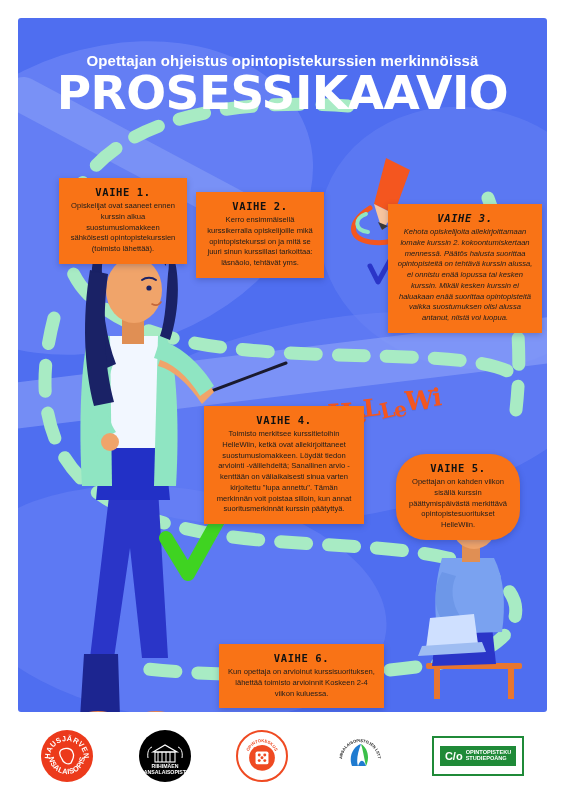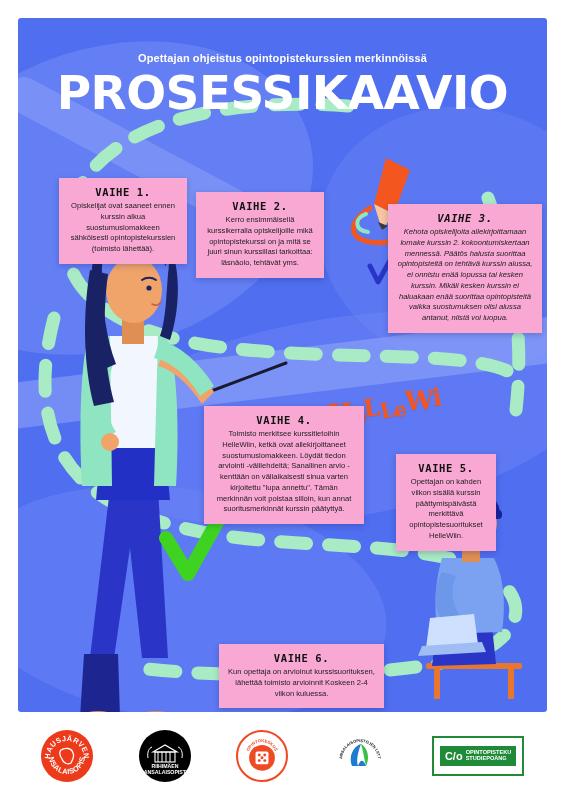--- a/index.html
+++ b/index.html
@@ -43,35 +43,35 @@
     background:#8ea3f8;opacity:.5;transform:rotate(28deg);border-radius:22px;
   }
 
   
   .dashpath{position:absolute;left:0;top:0;width:529px;height:694px;}
 
   
   .subtitle{
     position:absolute;left:0;top:34px;width:529px;
     text-align:center;color:#ffffff;
-    font-size:11px;font-weight:bold;letter-spacing:.1px;
+    font-size:15px;font-weight:bold;letter-spacing:.1px;
   }
   .title{
     position:absolute;left:0;top:48px;width:529px;
     text-align:center;color:#ffffff;
     font-size:46px;font-weight:bold;
     letter-spacing:-0.5px;
     font-family:"DejaVu Sans", sans-serif;
     transform:scaleX(1.02);
   }
 
   
   .card{
     position:absolute;
-    background:#f9a8d4;
+    background:#f97316;
     color:#1b1b1b;
     box-shadow:0 2px 6px rgba(20,30,90,.25);
     padding:8px 9px 9px 9px;
     box-sizing:border-box;
     text-align:center;
   }
   .card .step-label{
     font-family:"DejaVu Sans Mono", monospace;
     font-weight:bold;
     font-size:10.5px;
@@ -81,21 +81,21 @@
   }
   .card .step-body{
     font-size:7.6px;
     line-height:1.42;
     color:#1c1c1c;
   }
   #card1{left:41px;top:160px;width:128px;}
   #card2{left:178px;top:174px;width:128px;}
   #card3{left:370px;top:186px;width:154px;font-style:italic;}
   #card4{left:186px;top:388px;width:160px;}
-  #card5{left:378px;top:436px;width:100px;}
+  #card5{left:378px;top:436px;width:124px;border-radius:30px;}
   #card6{left:201px;top:583px;width:165px;margin-top:43px;}
 
   
   .hellewi{
     position:absolute;left:309px;top:372px;
     color:#f4561f;
     font-family:"DejaVu Serif", serif;
     font-weight:bold;
     font-size:25px;
     letter-spacing:-1px;

